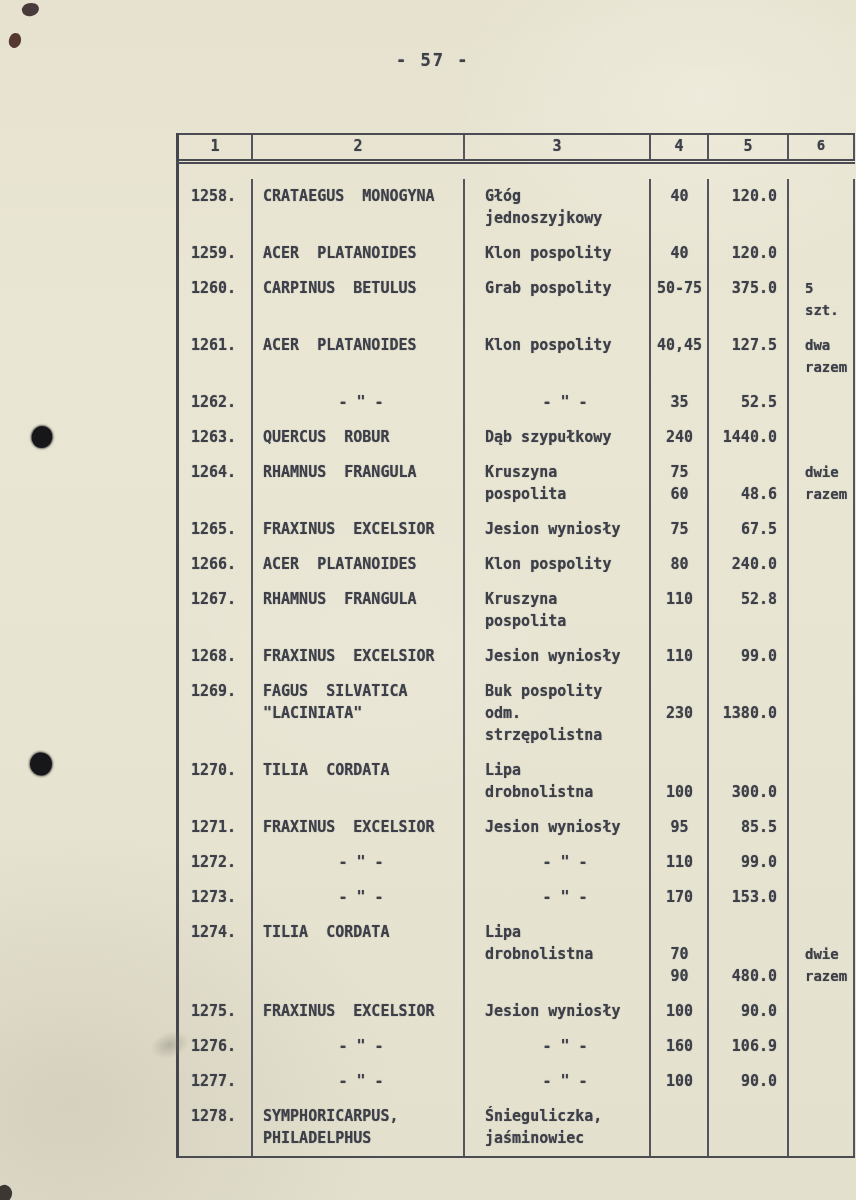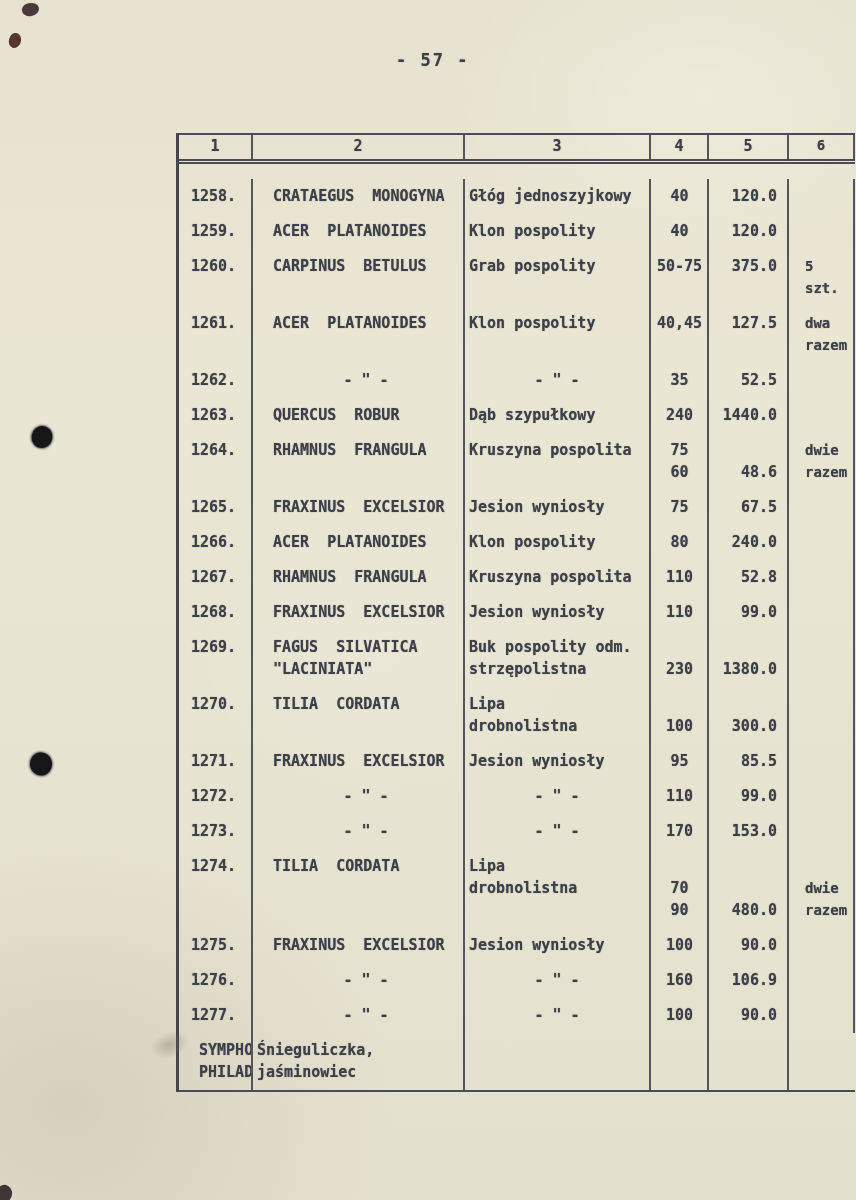--- a/index.html
+++ b/index.html
@@ -52,22 +52,22 @@
   .hrow::after {
     content: "";
     position: absolute;
     left: -3px; right: 0; bottom: -5px;
     border-top: 2px solid #4b4c53;
   }
   .tbody { padding-top: 18px; }
   .line { line-height: 22px; white-space: pre-wrap; min-height: 22px; }
   .line.center { text-align: center; }
   .c1 { padding-left: 12px; }
-  .c2 { padding-left: 20px; }
-  .c3 { padding-left: 4px; }
+  .c2 { padding-left: 10px; }
+  .c3 { padding-left: 20px; }
   .c4 { text-align: center; padding-left: 2px; padding-right: 1px; }
   .c5 { text-align: right; padding-right: 10px; }
   .c6 { padding-left: 16px; font-size: 14px; }
   
   .hole-punch {
     position: absolute;
     width: 22px; height: 22px;
     background: #17171a;
     border-radius: 50%;
     box-shadow: 0 0 2px 1px rgba(20,20,25,.6);
@@ -488,20 +488,23 @@
           </div>
           <div class="cell c4">
             <div class="line">100</div>
           </div>
           <div class="cell c5">
             <div class="line">90.0</div>
           </div>
           <div class="cell c6"></div>
         </div>
         <div class="row">
+          <div class="cell c1">
+            <div class="line">1278.</div>
+          </div>
           <div class="cell c2">
             <div class="line">SYMPHORICARPUS,</div>
             <div class="line">PHILADELPHUS</div>
           </div>
           <div class="cell c3">
             <div class="line">Śnieguliczka,</div>
             <div class="line">jaśminowiec</div>
           </div>
           <div class="cell c4"></div>
           <div class="cell c5"></div>

